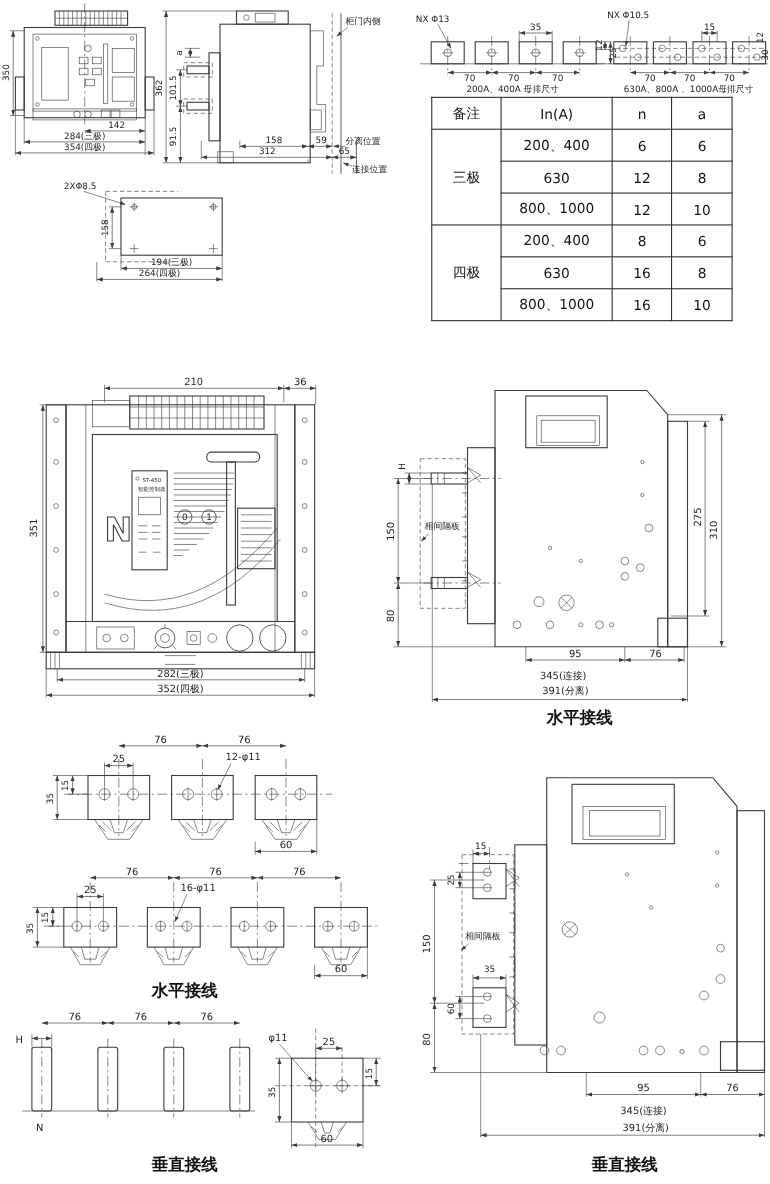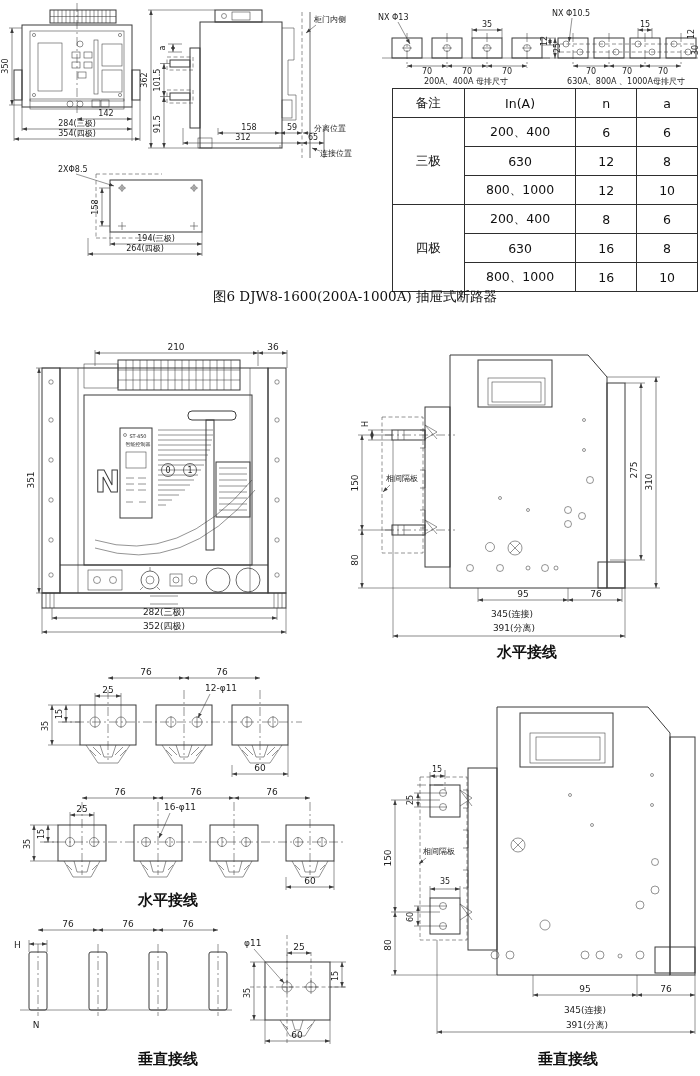--- a/index.html
+++ b/index.html
@@ -11,21 +11,21 @@
   .s7{stroke:#3b3b3b;fill:none;stroke-width:.75;}
   .d{stroke-dasharray:4 2.5;}
   .c{stroke-dasharray:9 3 2 3;}
   .dim{stroke:#3b3b3b;fill:none;stroke-width:.6;}
   .t{font:9px "DejaVu Sans",sans-serif;fill:#1d1d1d;text-anchor:middle;}
   .t8{font-size:8px;}
   .ts{text-anchor:start;}
   .cap{font:bold 15px "DejaVu Sans",sans-serif;fill:#111;text-anchor:middle;}
   .tiny{font:5px "DejaVu Sans",sans-serif;fill:#1d1d1d;text-anchor:middle;}
   
-  #spec{position:absolute;left:392px;top:88px;width:306px;border-collapse:collapse;}
+  #spec{position:absolute;left:392px;top:88px;width:274px;border-collapse:collapse;}
   #spec td{border:1.4px solid #2e2e2e;text-align:center;vertical-align:middle;
            font:12.5px "DejaVu Sans",sans-serif;color:#111;height:26px;}
   
   #figcap{position:absolute;left:120px;top:288px;width:470px;text-align:center;
           font:13.5px "DejaVu Serif","Liberation Serif",serif;color:#111;}
 </style>
 </head>
 <body>
 
 <div id="sheet">
@@ -585,14 +585,13 @@
       <td>8</td>
     </tr>
     <tr>
       <td>800、1000</td>
       <td>16</td>
       <td>10</td>
     </tr>
   </tbody>
     </table>
 
-  <div id="figcap">图6  DJW8-1600(200A-1000A) 抽屉式断路器</div>
 </div>
 
 </body></html>

